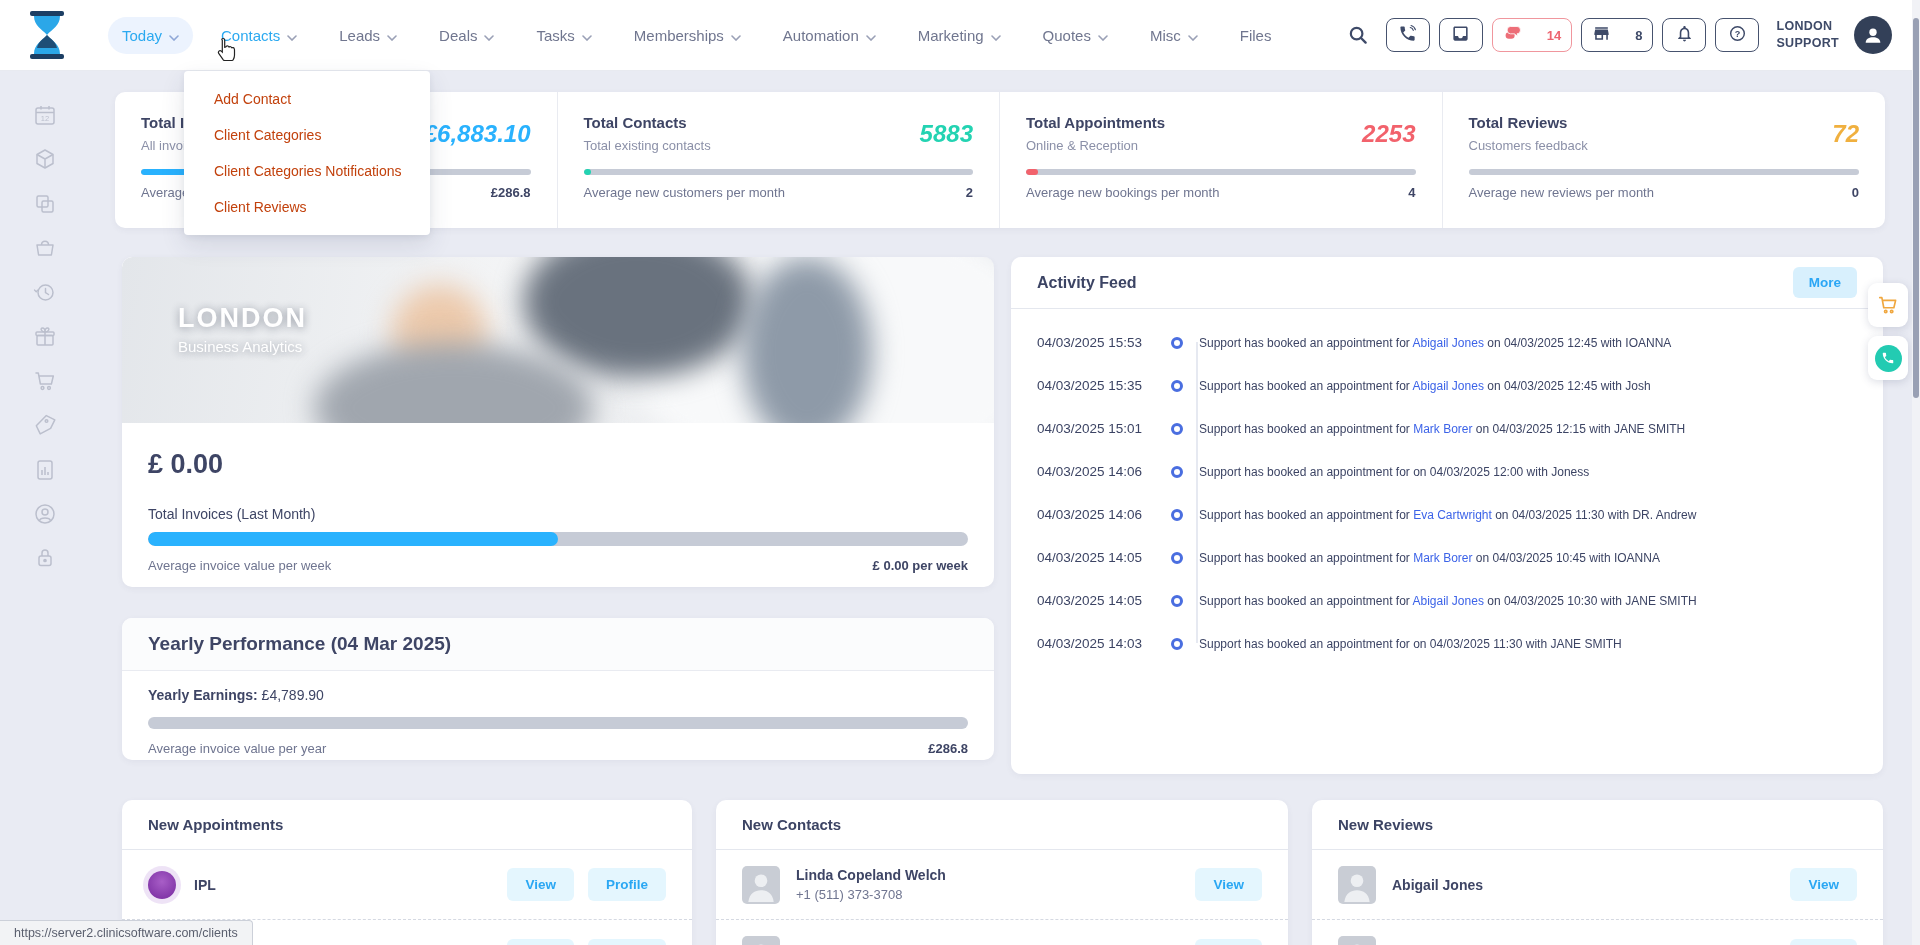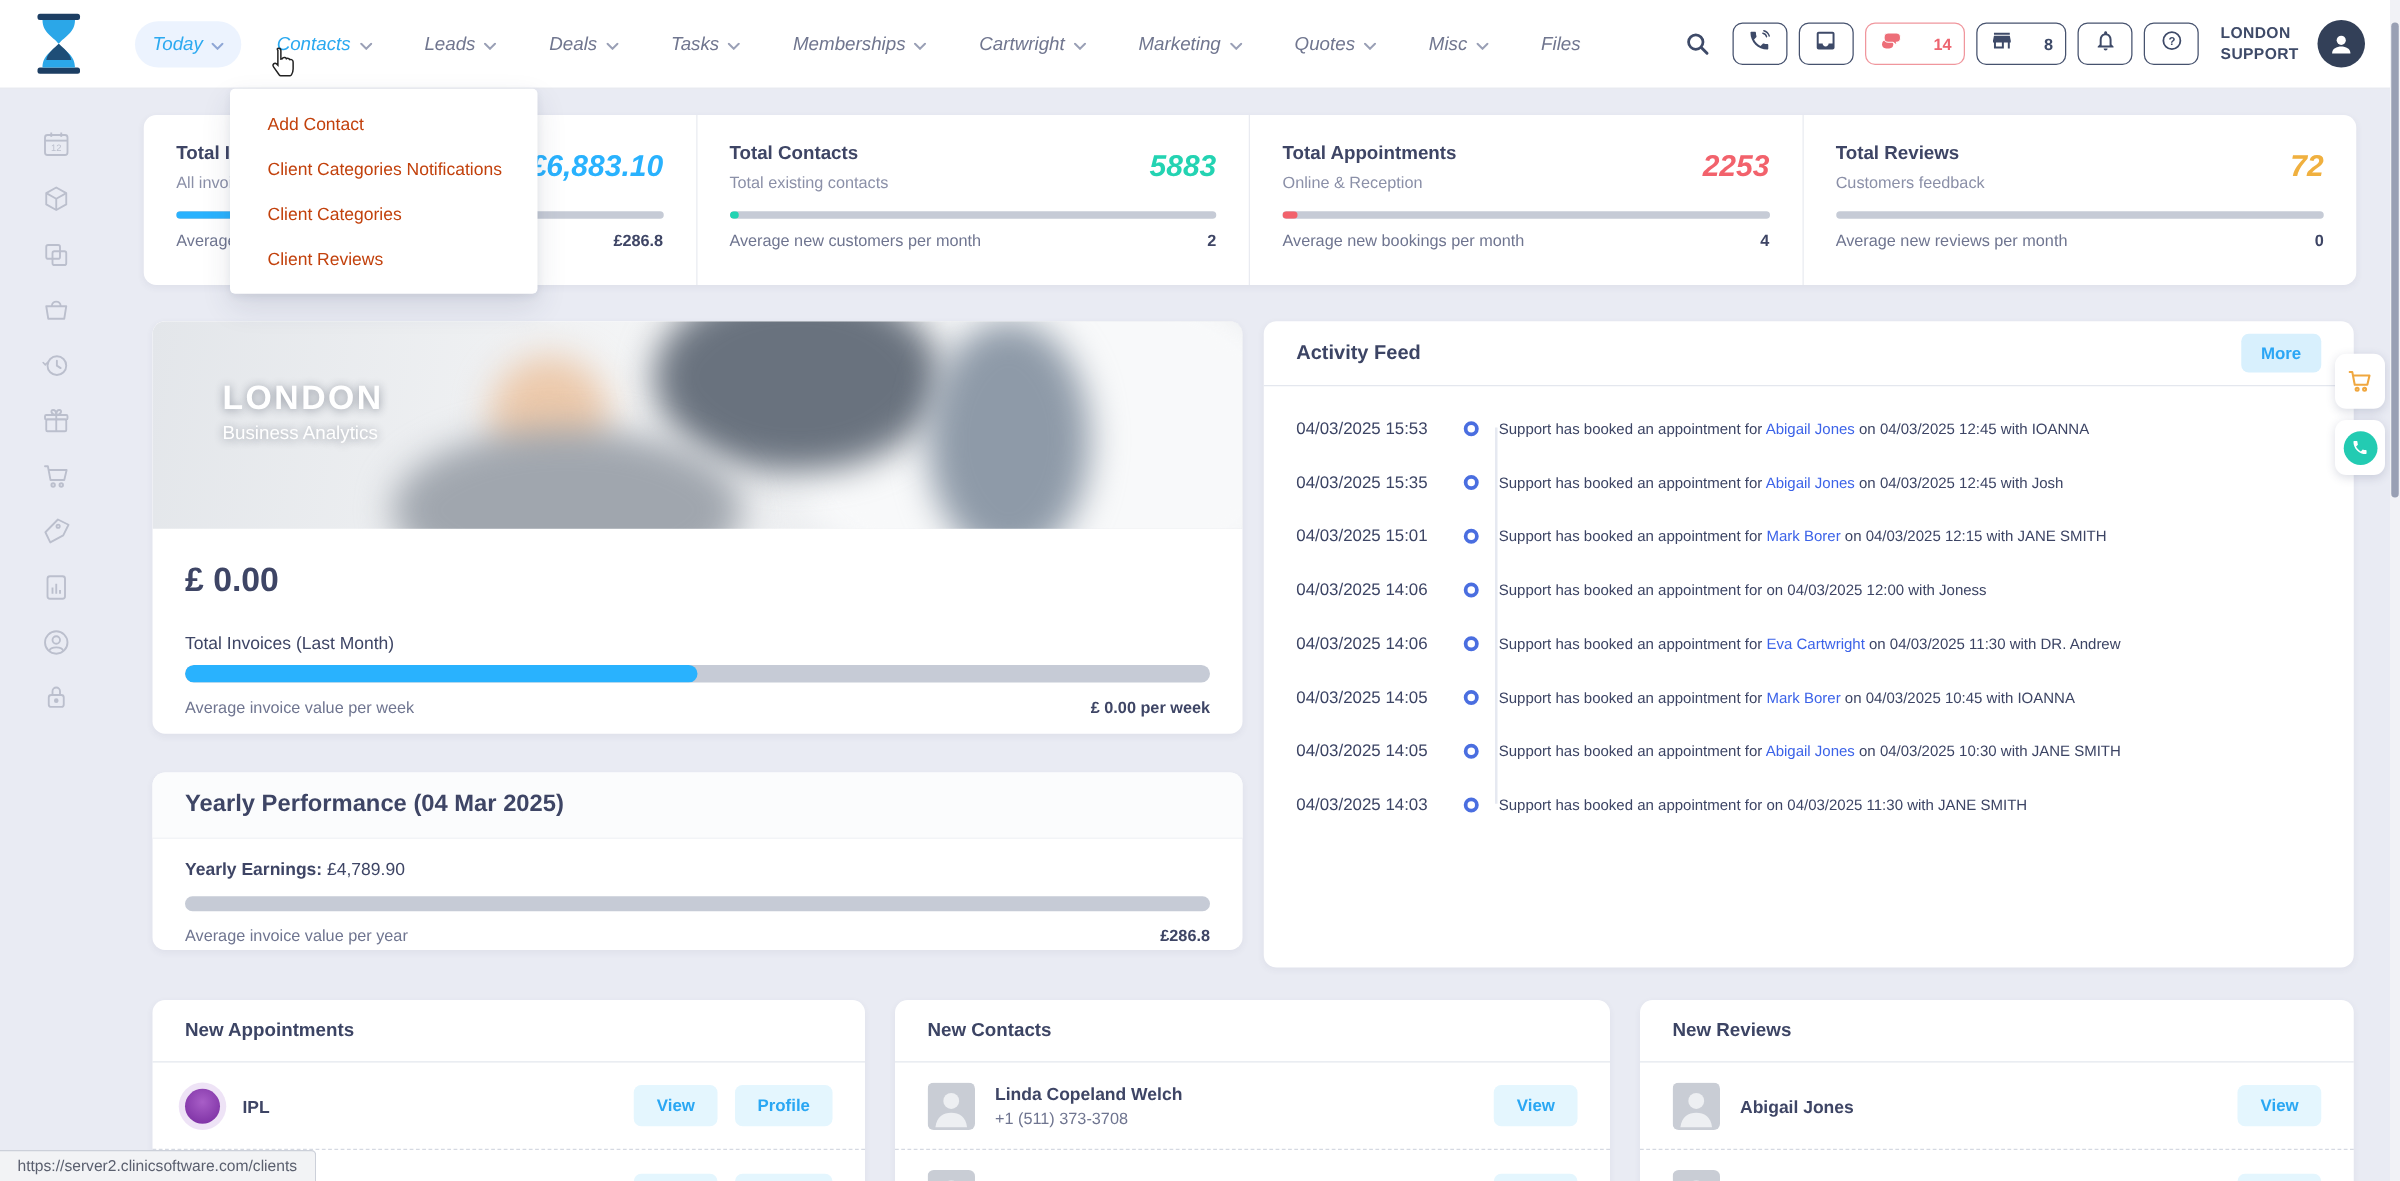--- a/index.html
+++ b/index.html
@@ -6,21 +6,21 @@
   html,body { width:1920px; height:945px; overflow:hidden; }
   body {
     position:relative;
     background:#e9ebf3;
     font-family:"Liberation Sans", sans-serif;
     color:#3c4464;
   }
   
   .topbar{position:absolute;left:0;top:0;width:1920px;height:70px;background:#fff;box-shadow:0 1px 0 #e8eaf0;z-index:20;}
   .logo{position:absolute;left:24px;top:10px;width:46px;height:50px;}
-  .nav{position:absolute;left:108px;top:0;height:70px;display:flex;align-items:center;gap:14px;font-style:italic;}
+  .nav{position:absolute;left:108px;top:0;height:70px;display:flex;align-items:center;gap:14px;}
   .nav-item{display:flex;align-items:center;gap:7px;padding:10px 14px;border-radius:20px;font-size:15px;color:#70768f;cursor:pointer;white-space:nowrap;}
   .nav-item.active{background:#ecf3fe;color:#2ba9f0;}
   .nav-item.hovered{color:#2ba9f0;}
   .caret{display:inline-block;}
   .topbar-right{position:absolute;right:28px;top:0;height:70px;display:flex;align-items:center;gap:9px;}
   .icon-plain{display:flex;align-items:center;margin-right:8px;cursor:pointer;}
   .tb-btn{height:34px;min-width:44px;padding:0 10px;border:1.5px solid #46526e;border-radius:8px;display:flex;align-items:center;justify-content:center;gap:24px;background:#fff;cursor:pointer;}
   .tb-btn .cnt{font-size:13px;font-weight:bold;color:#3e4a68;}
   .tb-btn.alert{border-color:#f0969d;}
   .tb-btn.alert .cnt{color:#ed6570;}
@@ -162,21 +162,21 @@
             <path d="M1 1l4 4 4-4" stroke="#9aa0b6" stroke-width="1.6" fill="none" stroke-linecap="round"></path>
           </svg></span>
       </div>
     <div class="nav-item">
         <span>Memberships</span>
         <span class="caret"><svg width="10" height="6" viewBox="0 0 10 6">
             <path d="M1 1l4 4 4-4" stroke="#9aa0b6" stroke-width="1.6" fill="none" stroke-linecap="round"></path>
           </svg></span>
       </div>
     <div class="nav-item">
-        <span>Cartwright</span>
+        <span>Automation</span>
         <span class="caret"><svg width="10" height="6" viewBox="0 0 10 6">
             <path d="M1 1l4 4 4-4" stroke="#9aa0b6" stroke-width="1.6" fill="none" stroke-linecap="round"></path>
           </svg></span>
       </div>
     <div class="nav-item">
         <span>Marketing</span>
         <span class="caret"><svg width="10" height="6" viewBox="0 0 10 6">
             <path d="M1 1l4 4 4-4" stroke="#9aa0b6" stroke-width="1.6" fill="none" stroke-linecap="round"></path>
           </svg></span>
       </div>
@@ -302,22 +302,22 @@
       <path d="M6.5 18.5c1-3.5 10-3.5 11 0"></path>
     </svg></span>
 <span class="rail-icon" style="top:546px"><svg width="24" height="24" viewBox="0 0 24 24" fill="none" stroke="#b9bdcb" stroke-width="1.5">
       <rect x="6" y="10" width="12" height="9.5" rx="2"></rect>
       <path d="M9 10V7a3 3 0 016 0v3"></path>
       <circle cx="12" cy="14.5" r="1.1" fill="#b9bdcb"></circle>
     </svg></span>
 
 <div class="dropdown">
   <div class="dropdown-item">Add Contact</div>
+  <div class="dropdown-item">Client Categories</div>
   <div class="dropdown-item">Client Categories Notifications</div>
-  <div class="dropdown-item">Client Categories</div>
   <div class="dropdown-item">Client Reviews</div>
 </div>
 
 <section class="card stats-row">
   <div class="stat-cell">
     <div class="stat-top">
       <div>
         <div class="stat-title">Total Invoices</div>
         <div class="stat-sub">All invoices</div>
       </div>

